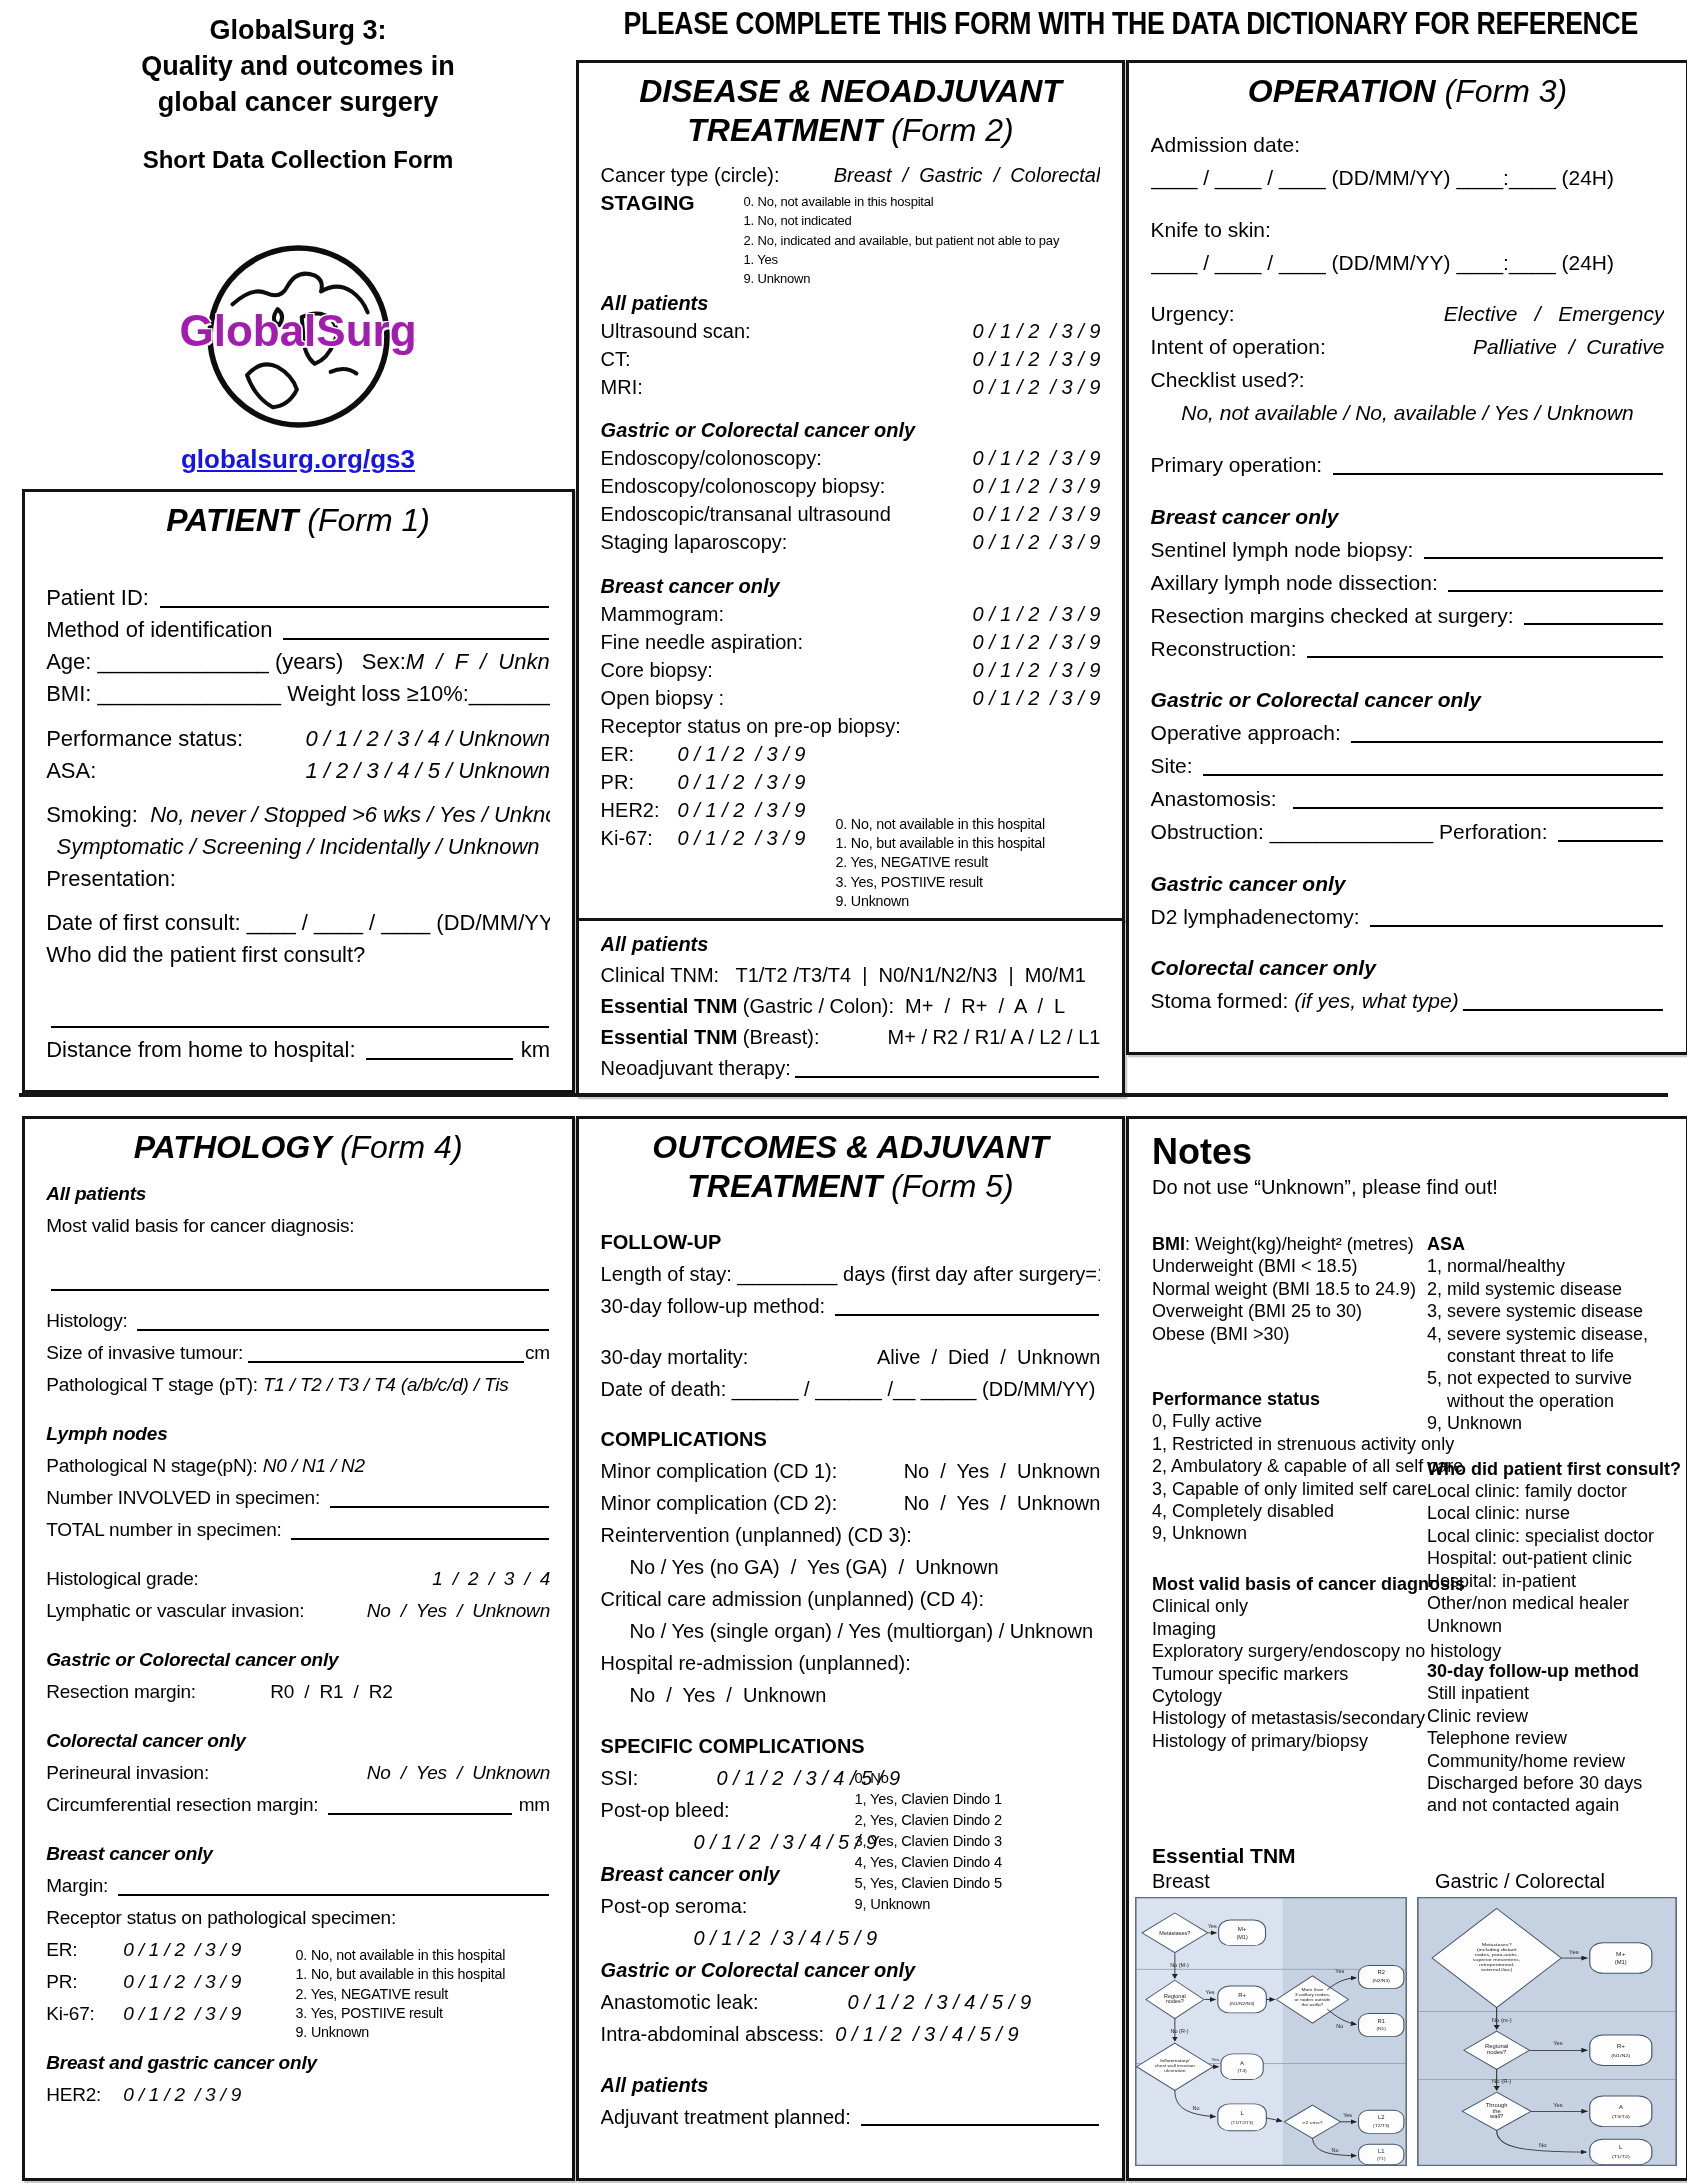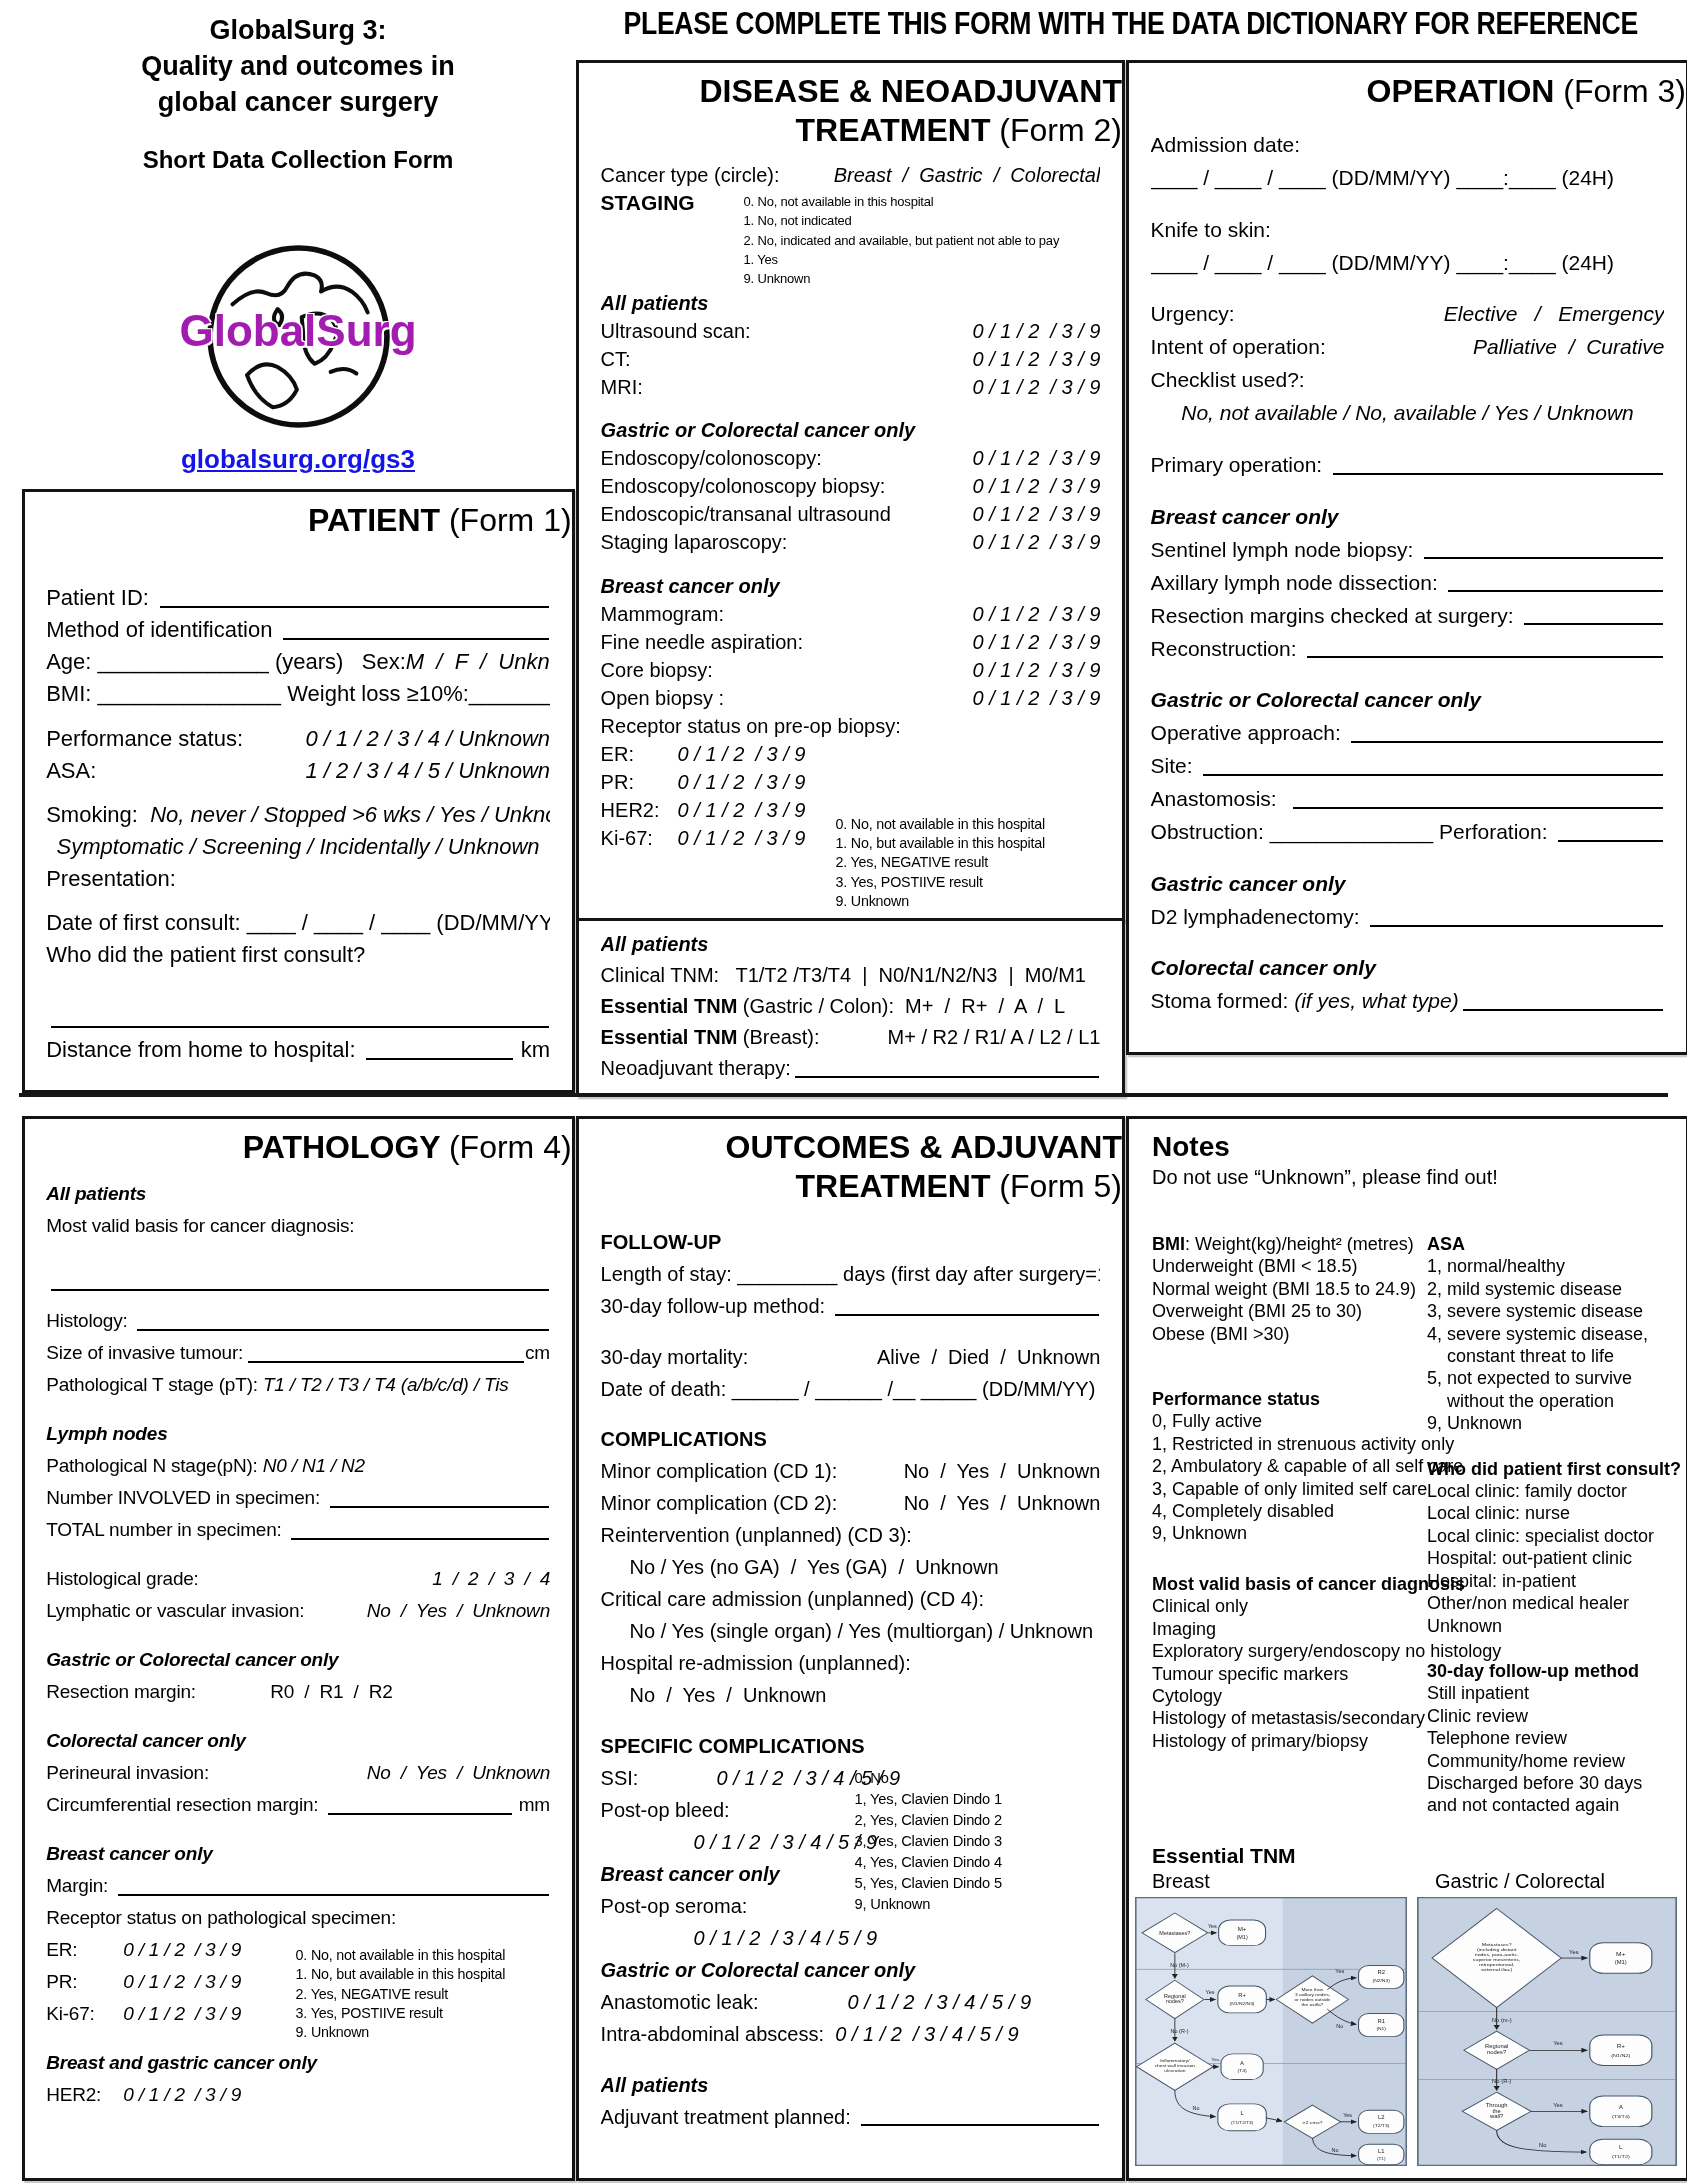--- a/index.html
+++ b/index.html
@@ -20,21 +20,21 @@
   .box{position:absolute;border:3.1px solid #141414;background:#fff;overflow:hidden;box-shadow:2.3px 2.3px 0 rgba(80,80,80,.30);}
   #form1{left:21.6px;top:489px;width:547px;height:598px;}
   #form2{left:576px;top:60px;width:543px;height:856px;}
   #form2b{left:576px;top:918px;width:543px;height:173px;}
   #form3{left:1126px;top:60px;width:557px;height:989px;}
   #form4{left:21.6px;top:1116px;width:547px;height:1059px;}
   #form5{left:576px;top:1116px;width:543px;height:1059px;}
   #notes{left:1126px;top:1116px;width:557px;height:1059px;}
   .divider{position:absolute;left:19.3px;top:1093px;width:1649px;height:3.9px;background:#161616;}
 
-  .btitle{text-align:right;font-size:32px;font-weight:bold;margin-top:9.3px;line-height:39px;}
+  .btitle{text-align:center;font-size:32px;font-weight:bold;margin-top:9.3px;line-height:39px;font-style:italic;}
   .bf{font-weight:normal;}
 
   .fbody{position:relative;padding:10.8px 21.6px 0 21.6px;font-size:20px;}
   #form1 .fbody{padding-top:42px;font-size:22px;}
   #form3 .fbody{padding-top:17px;font-size:21px;}
   #form4 .fbody{font-size:19px;letter-spacing:-0.2px;}
   #form5 .fbody{padding-top:20px;font-size:20px;}
 
   .ln{display:flex;align-items:baseline;white-space:pre;line-height:32px;min-height:32px;overflow:hidden;}
   #form2 .fbody .ln{line-height:28px;min-height:28px;}
@@ -54,21 +54,21 @@
   .stageRow{align-items:flex-start;}
   .stageLbl{display:inline-block;min-width:143px;font-size:21px;}
   .stageList{display:inline-flex;flex-direction:column;font-size:13px;line-height:19.3px;padding-top:3.1px;letter-spacing:-0.2px;}
 
   .codes{position:absolute;font-size:14.3px;line-height:19.3px;letter-spacing:-0.2px;}
   #form2 .codes{right:15.5px;bottom:7.7px;width:271px;}
   #form4 .codes{right:17px;top:827px;width:259px;}
   #form5 .codes{right:12.4px;top:649px;width:255px;font-size:14.7px;line-height:21px;}
   .codes .ln{line-height:inherit;min-height:0;}
 
-  .notes-title{font-size:28px;font-weight:bold;margin:12.4px 0 3.1px 23px;}
+  .notes-title{font-size:36px;font-weight:bold;margin:12.4px 0 3.1px 23px;}
   .notes-sub{font-size:20px;margin-left:23px;}
   .ncol{position:absolute;top:114px;width:267px;}
   #ncol-left{left:23px;}
   #ncol-right{left:298px;width:255px;}
   .ncol .ln{font-size:18px;line-height:22.4px;min-height:22.4px;overflow:visible;}
   .tnm-h{position:absolute;top:725px;left:23px;font-weight:bold;font-size:21px;}
   .tnm-lbl{position:absolute;top:751px;font-size:20px;}
   #tnm-breast{left:23px;}
   #tnm-gastro{left:291px;margin-left:15px;}
   .fc{position:absolute;top:778px;}

